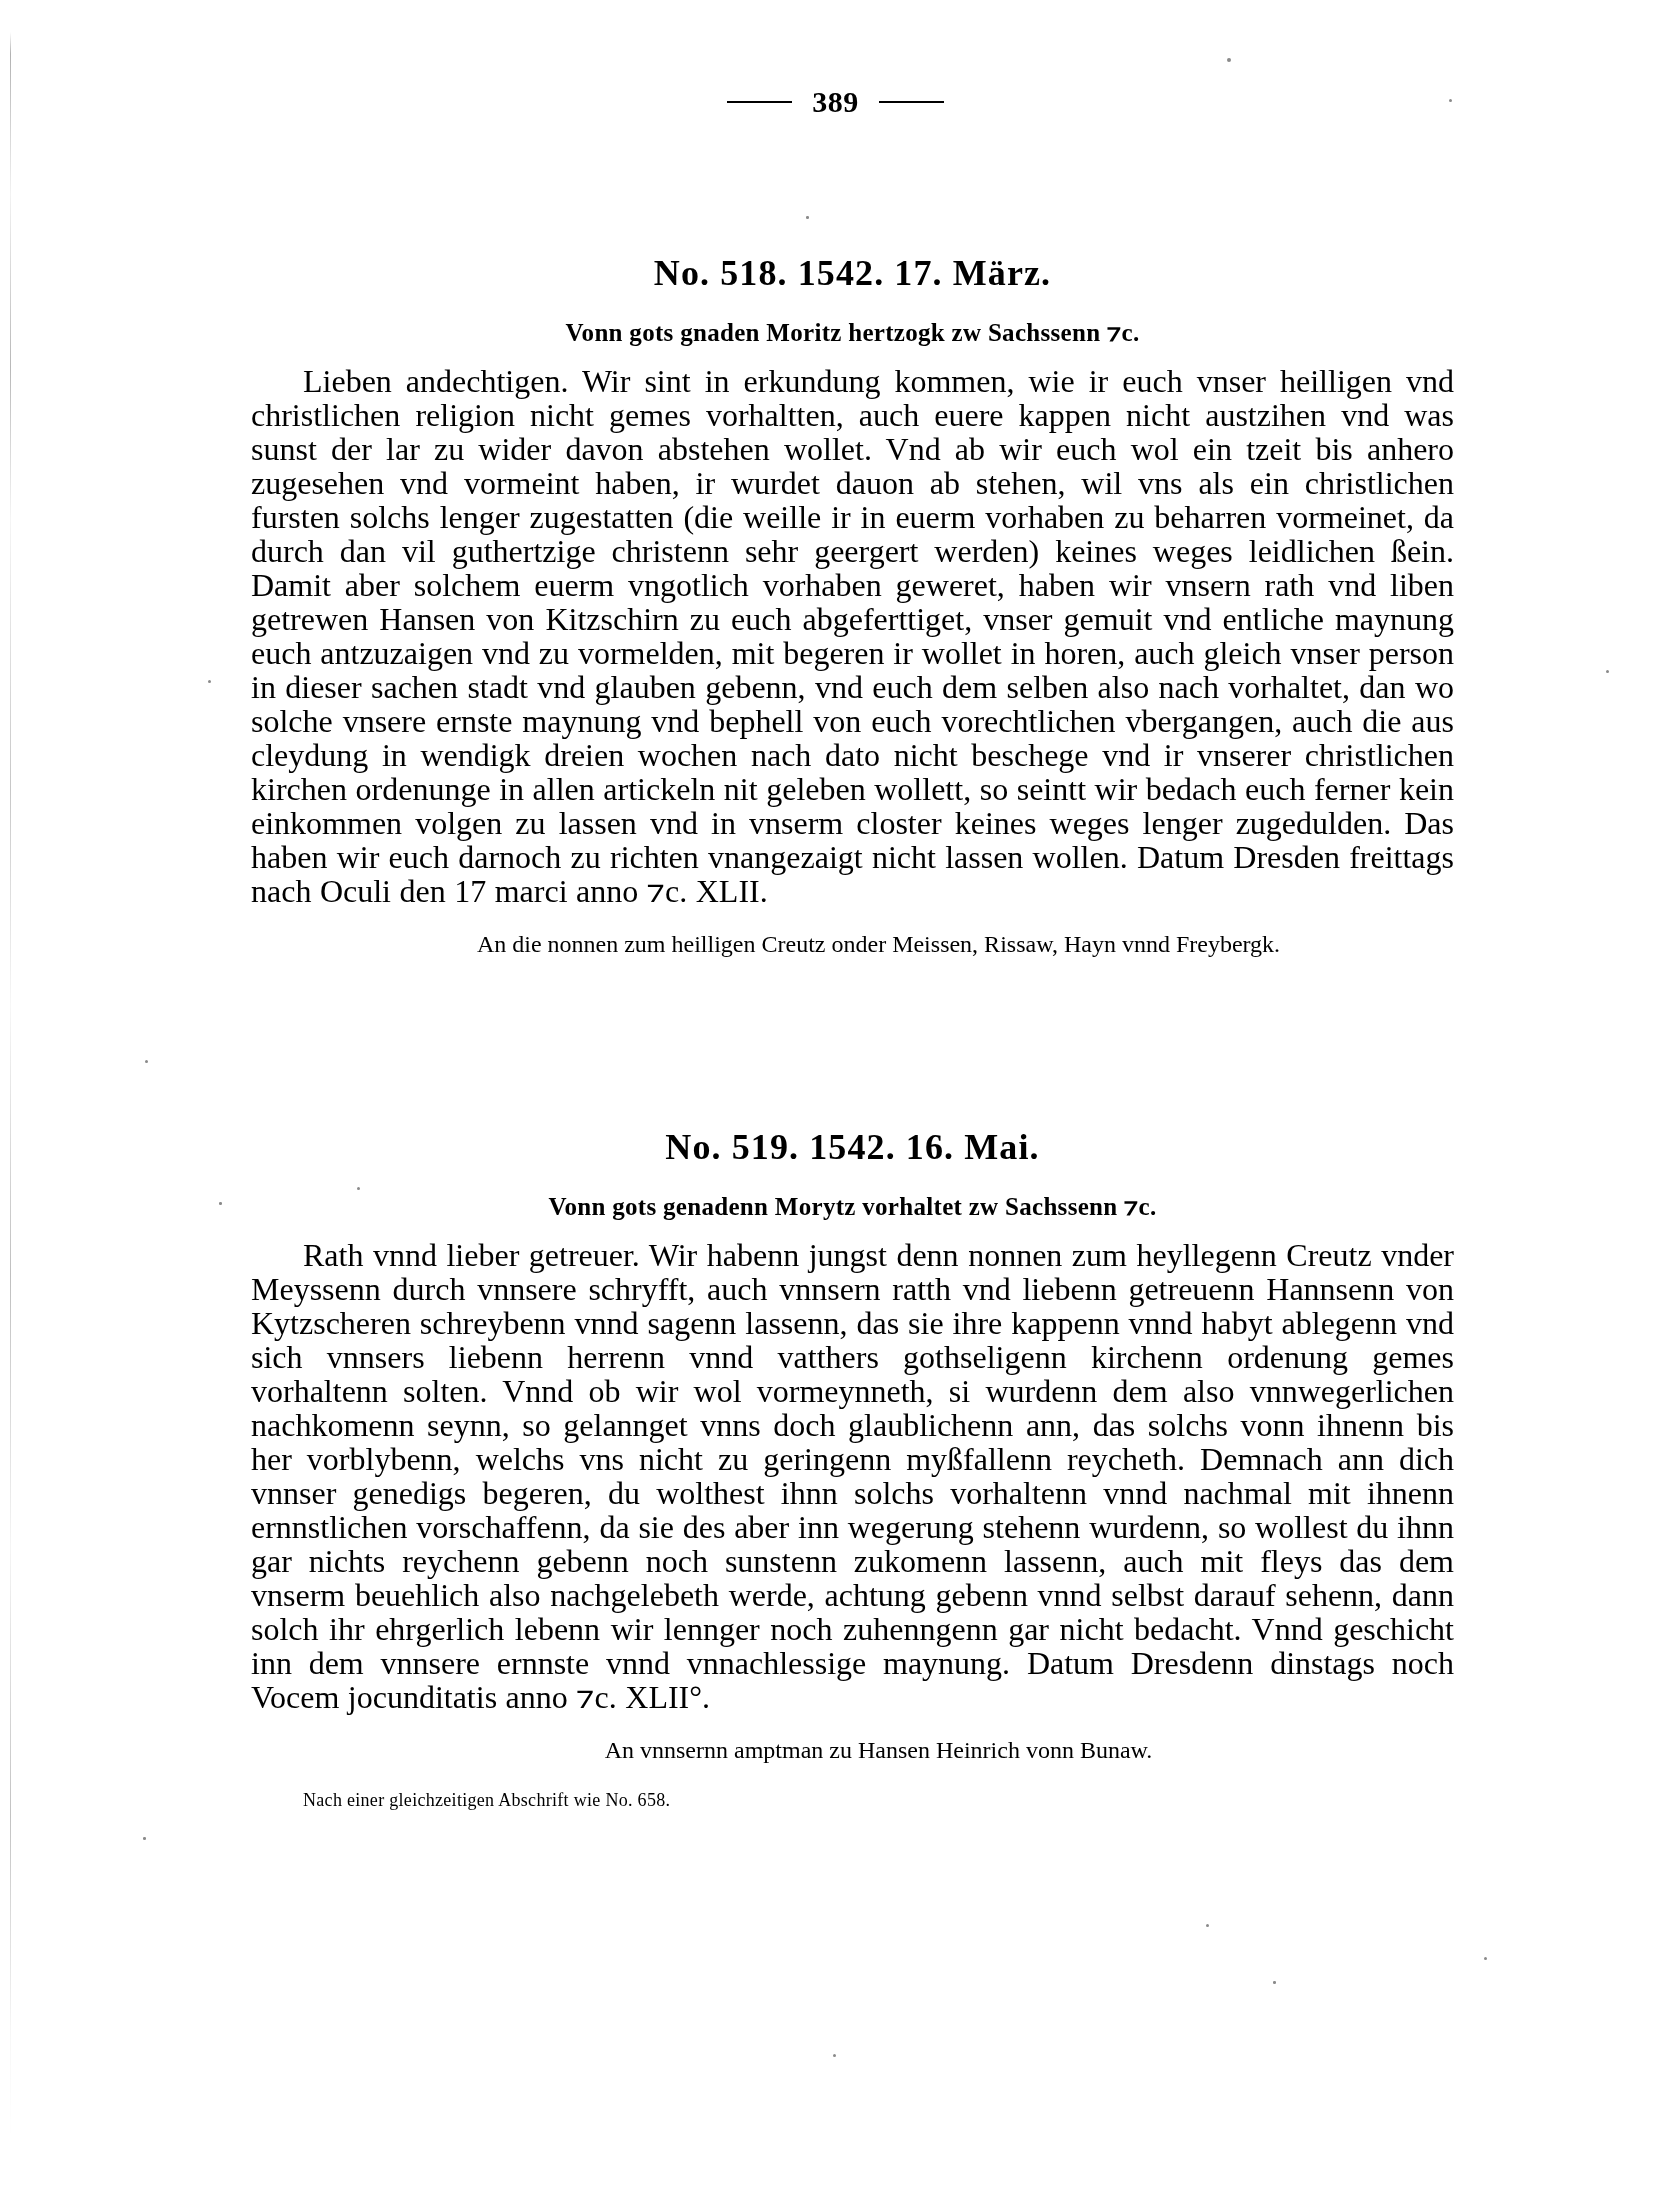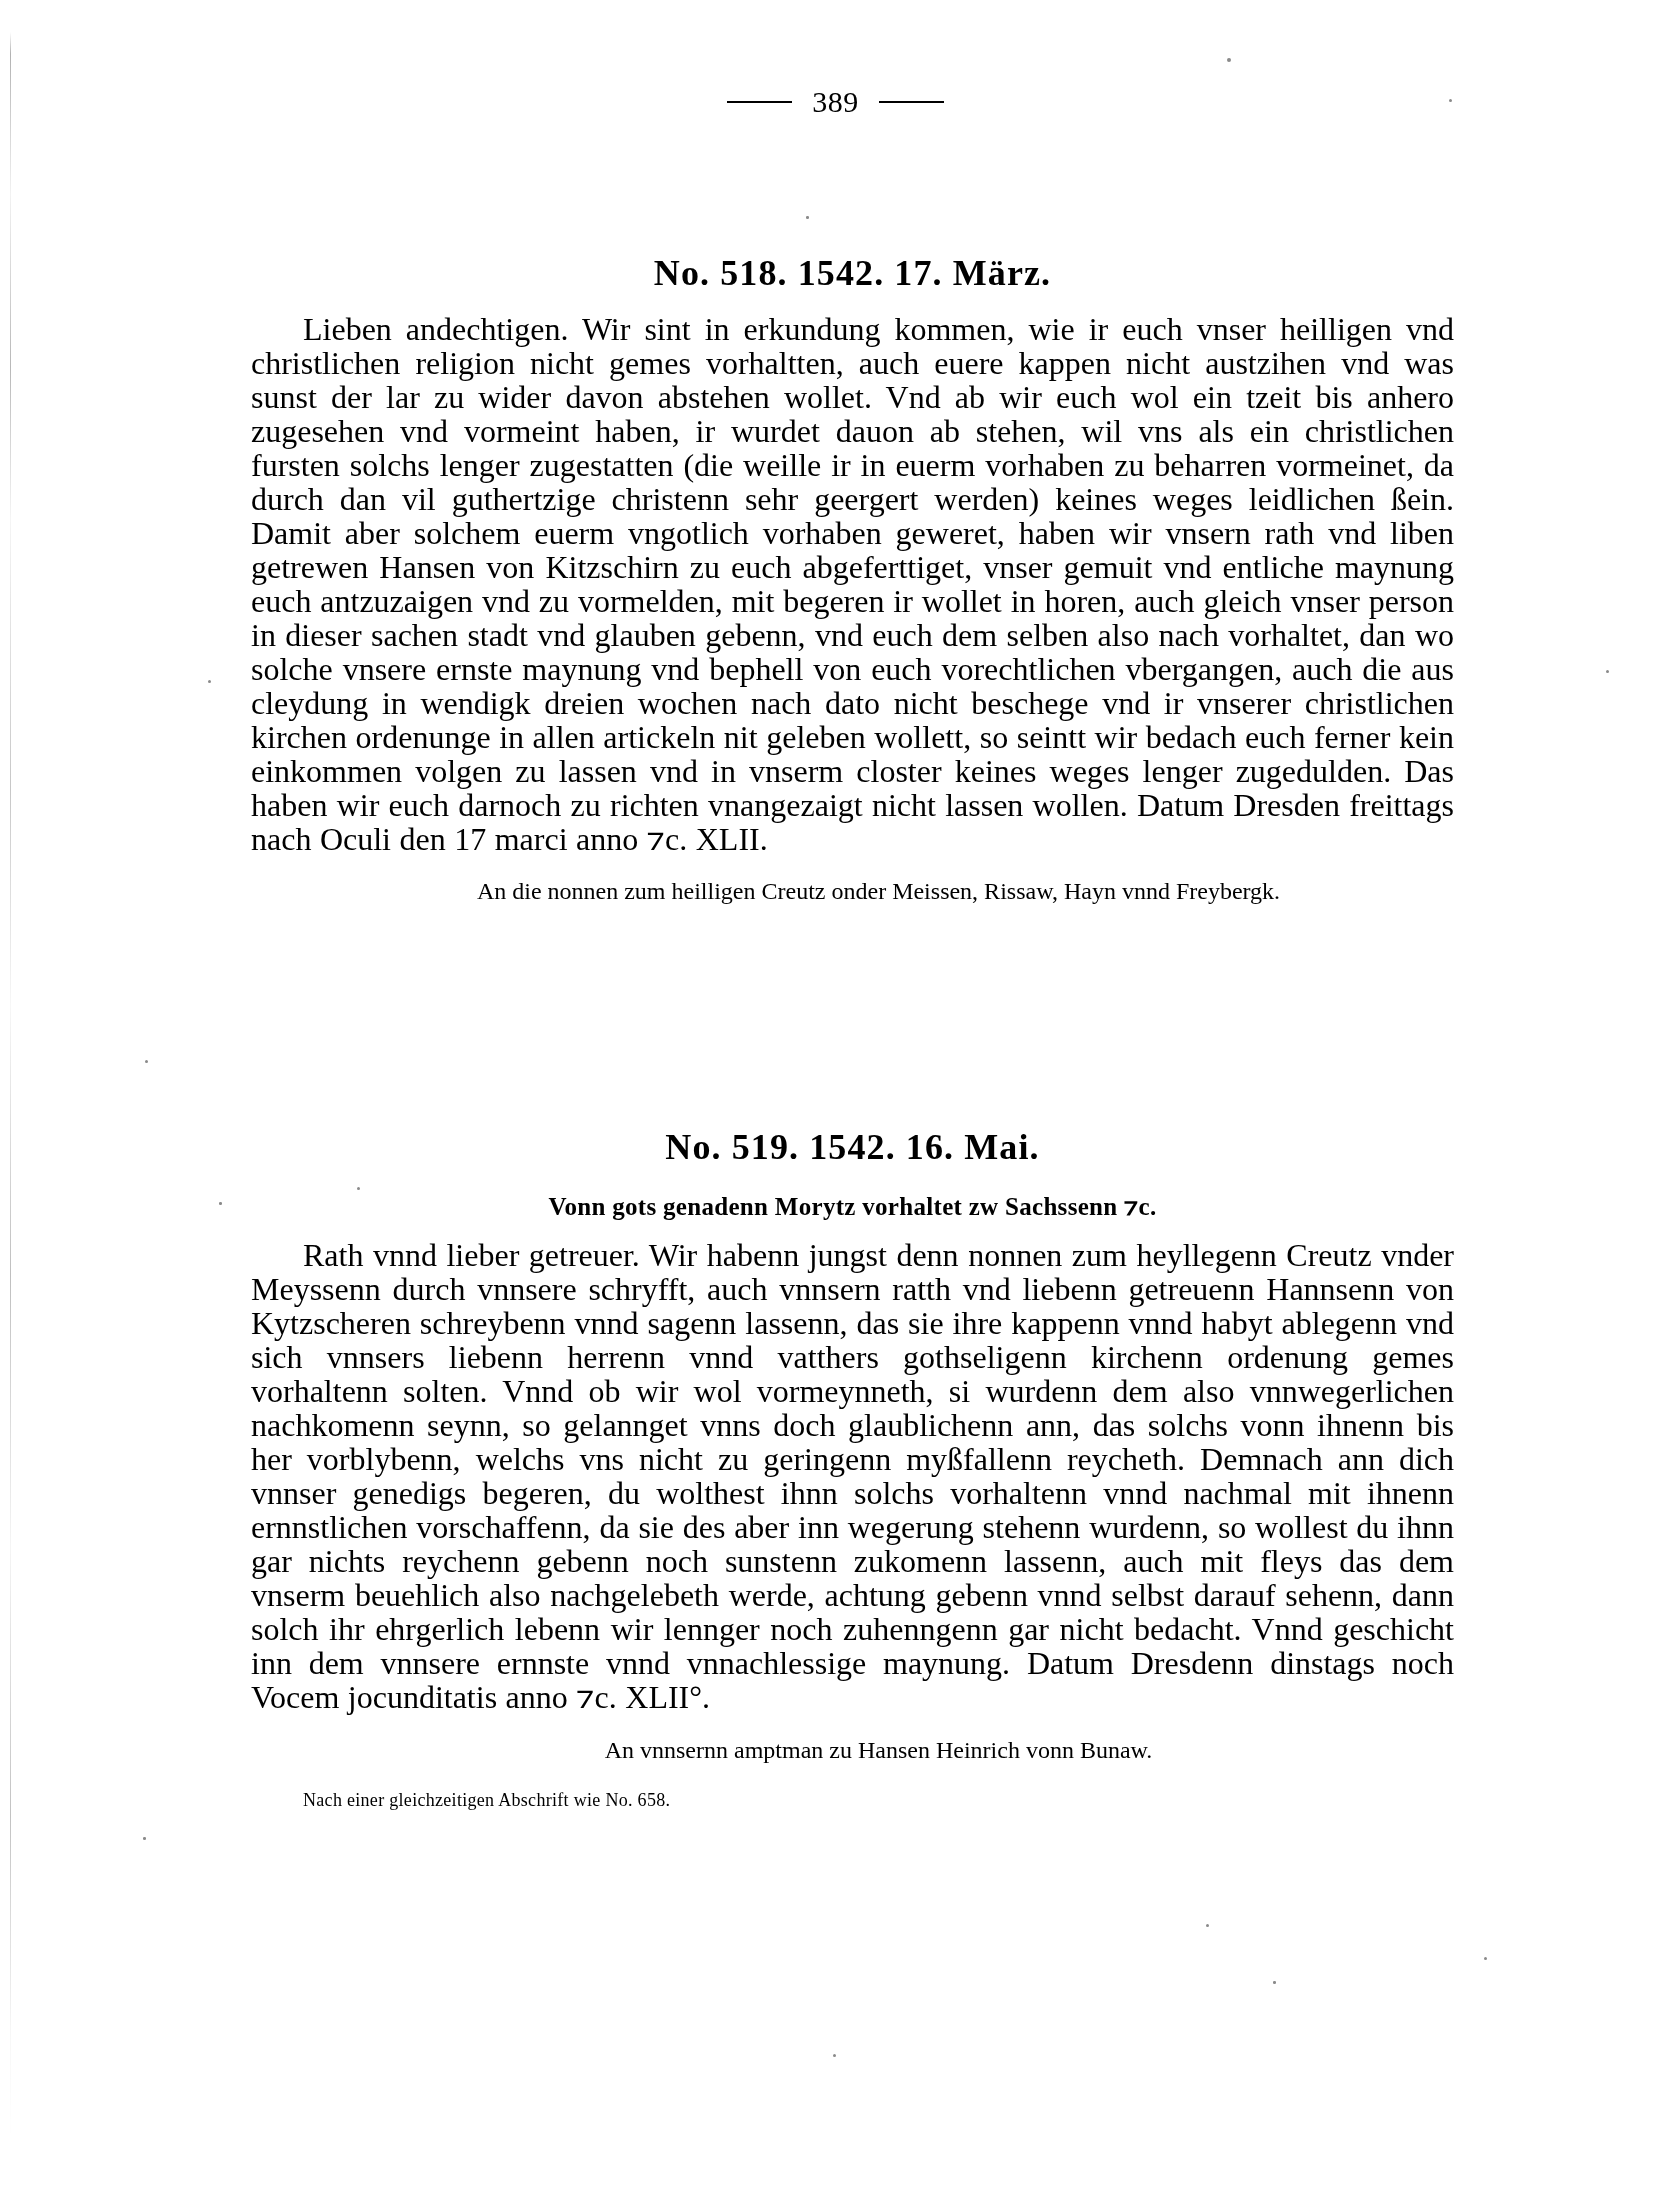--- a/index.html
+++ b/index.html
@@ -61,21 +61,21 @@
     gap: 20.5px;
   }
   .rule-left, .rule-right {
     display: inline-block;
     width: 65px;
     height: 2.2px;
     background: #000;
   }
   .folio {
     font-size: 30px;
-    font-weight: 400;
+    font-weight: 700;
     letter-spacing: 0.5px;
     line-height: 1;
     font-family: "Liberation Serif", "DejaVu Serif", serif;
   }
 
   
   .column {
     position: absolute;
     left: 234px;
     width: 1203px;
@@ -150,20 +150,21 @@
   <div class="speck" style="left:143px; top:1837px; width:2.7px; height:2.7px;"></div>
 
   <div class="running-head">
     <span class="rule-left"></span>
     <span class="folio">389</span>
     <span class="rule-right"></span>
   </div>
 
   <div class="column col-518">
     <h1 class="doc-title">No. 518.  1542.  17. März.</h1>
+    <h2 class="doc-subtitle">Vonn gots gnaden Moritz hertzogk zw Sachssenn ⁊c.</h2>
     <p class="body-text">Lieben andechtigen. Wir sint in erkundung kommen, wie ir euch vnser heilligen vnd christlichen religion nicht gemes vorhaltten, auch euere kappen nicht austzihen vnd was sunst der lar zu wider davon abstehen wollet. Vnd ab wir euch wol ein tzeit bis anhero zugesehen vnd vormeint haben, ir wurdet dauon ab stehen, wil vns als ein christlichen fursten solchs lenger zugestatten (die weille ir in euerm vorhaben zu beharren vormeinet, da durch dan vil guthertzige christenn sehr geergert werden) keines weges leidlichen ßein. Damit aber solchem euerm vngotlich vorhaben geweret, haben wir vnsern rath vnd liben getrewen Hansen von Kitzschirn zu euch abgeferttiget, vnser gemuit vnd entliche maynung euch antzuzaigen vnd zu vormelden, mit begeren ir wollet in horen, auch gleich vnser person in dieser sachen stadt vnd glauben gebenn, vnd euch dem selben also nach vorhaltet, dan wo solche vnsere ernste maynung vnd bephell von euch vorechtlichen vbergangen, auch die aus cleydung in wendigk dreien wochen nach dato nicht beschege vnd ir vnserer christlichen kirchen ordenunge in allen artickeln nit geleben wollett, so seintt wir bedach euch ferner kein einkommen volgen zu lassen vnd in vnserm closter keines weges lenger zugedulden. Das haben wir euch darnoch zu richten vnangezaigt nicht lassen wollen. Datum Dresden freittags nach Oculi den 17 marci anno ⁊c. XLII.</p>
     <p class="addressee">An die nonnen zum heilligen Creutz onder Meissen, Rissaw, Hayn vnnd Freybergk.</p>
   </div>
 
   <div class="column col-519">
     <h1 class="doc-title">No. 519.  1542.  16. Mai.</h1>
     <h2 class="doc-subtitle">Vonn gots genadenn Morytz vorhaltet zw Sachssenn ⁊c.</h2>
     <p class="body-text">Rath vnnd lieber getreuer. Wir habenn jungst denn nonnen zum heyllegenn Creutz vnder Meyssenn durch vnnsere schryfft, auch vnnsern ratth vnd liebenn getreuenn Hannsenn von Kytzscheren schreybenn vnnd sagenn lassenn, das sie ihre kappenn vnnd habyt ablegenn vnd sich vnnsers liebenn herrenn vnnd vatthers gothseligenn kirchenn ordenung gemes vorhaltenn solten. Vnnd ob wir wol vormeynneth, si wurdenn dem also vnnwegerlichen nachkomenn seynn, so gelannget vnns doch glaublichenn ann, das solchs vonn ihnenn bis her vorblybenn, welchs vns nicht zu geringenn myßfallenn reycheth. Demnach ann dich vnnser genedigs begeren, du wolthest ihnn solchs vorhaltenn vnnd nachmal mit ihnenn ernnstlichen vorschaffenn, da sie des aber inn wegerung stehenn wurdenn, so wollest du ihnn gar nichts reychenn gebenn noch sunstenn zukomenn lassenn, auch mit fleys das dem vnserm beuehlich also nachgelebeth werde, achtung gebenn vnnd selbst darauf sehenn, dann solch ihr ehrgerlich lebenn wir lennger noch zuhenngenn gar nicht bedacht. Vnnd geschicht inn dem vnnsere ernnste vnnd vnnachlessige maynung. Datum Dresdenn dinstags noch Vocem jocunditatis anno ⁊c. XLII°.</p>
     <p class="addressee">An vnnsernn amptman zu Hansen Heinrich vonn Bunaw.</p>
     <p class="source-note">Nach einer gleichzeitigen Abschrift wie No. 658.</p>

